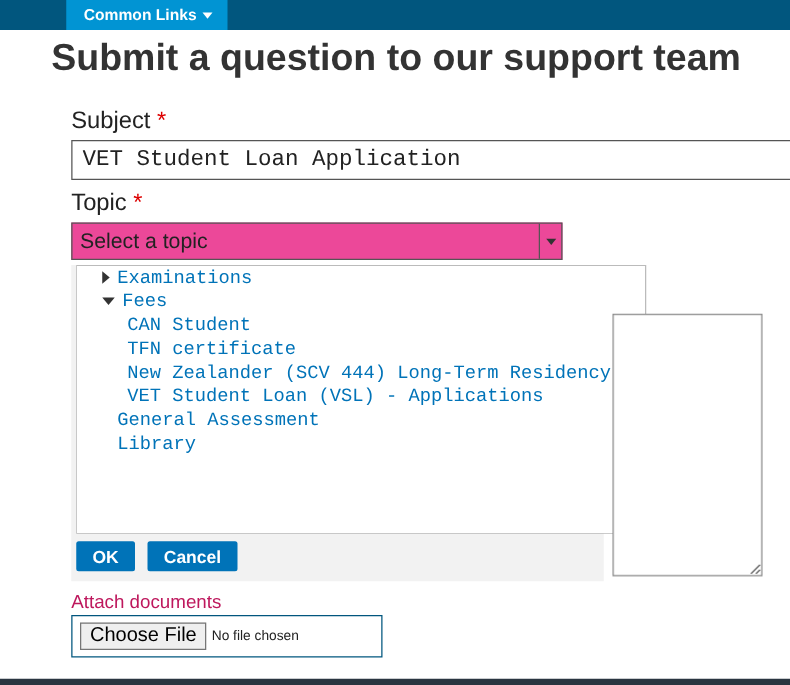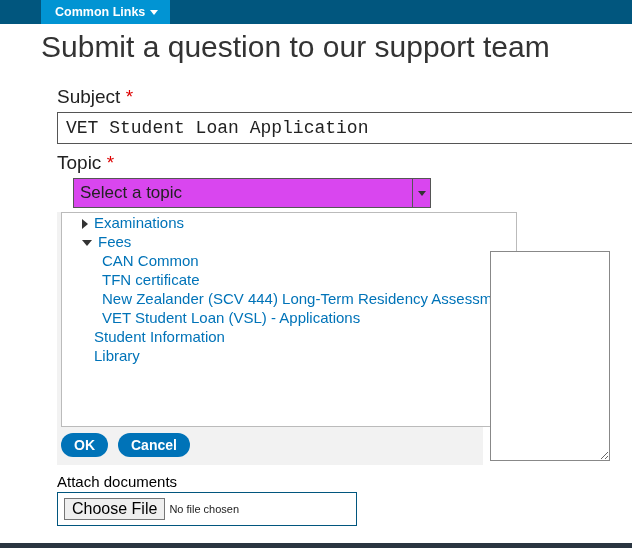--- a/index.html
+++ b/index.html
@@ -11,42 +11,42 @@
     overflow: hidden;
     position: relative;
   }
   .topbar {
     height: 24px;
     background: #01567e;
   }
   .common-links {
     position: absolute;
     top: 0;
-    left: 41px;
+    left: 53px;
     height: 24px;
     background: #0194d3;
     color: #fff;
     font-size: 12.5px;
     font-weight: 700;
     padding: 4px 12px 4px 14px;
     display: flex;
     align-items: center;
     gap: 5px;
     cursor: pointer;
   }
   .chevron-down {
     width: 0; height: 0;
     border-left: 4px solid transparent;
     border-right: 4px solid transparent;
     border-top: 5px solid #fff;
     margin-top: 1px;
   }
   .page-title {
     font-family: "Segoe UI Light", "Segoe UI", Arial, sans-serif;
-    font-weight: 400;
+    font-weight: 700;
     font-size: 30px;
     color: #333;
     margin: 6px 4px 0 41px;
   }
   .form-area {
     margin: 22px 0 0 57px;
   }
   .field-label {
     font-size: 19px;
     color: #222;
@@ -60,34 +60,33 @@
     border: 1px solid #555;
     font-size: 18px;
     font-family: Liberation Mono, monospace;
     font-weight: 300;
     padding: 2px 8px;
     color: #222;
     margin-bottom: 8px;
     display: block;
   }
   .topic-select {
-    width: 358px;
+    width: 393px;
     height: 30px;
     border: 1px solid #555;
     display: flex;
     align-items: center;
     justify-content: space-between;
     font-size: 17px;
     font-family: "Segoe UI Light","Segoe UI",Arial,sans-serif;
     font-weight: 300;
     color: #222;
     padding-left: 6px;
     cursor: pointer;
-    background: #d946ef;
-    margin-left: 16px;
+    background: #ec4899;
   }
   .topic-select .arrow-box {
     width: 18px;
     height: 100%;
     border-left: 1px solid #555;
     display: flex;
     align-items: center;
     justify-content: center;
   }
   .arrow-down-sm {
@@ -105,21 +104,21 @@
   }
   .tree-scroll {
     width: 456px;
     height: 215px;
     background: #fff;
     border: 1px solid #bbb;
     margin-left: 4px;
     overflow-y: auto;
     position: relative;
     font-size: 15px;
-    font-family: Liberation Sans, sans-serif;
+    font-family: Liberation Mono, monospace;
   }
   .tree-scroll::-webkit-scrollbar { width: 17px; }
   .tree-scroll::-webkit-scrollbar-track { background: #f1f1f1; border-left:1px solid #ddd; }
   .tree-scroll::-webkit-scrollbar-thumb { background: #c0c0c0; }
   .tree-content { padding: 0 4px 2px 4px; }
   .tree-item {
     color: #0073b8;
     padding: 1px 0 1px 0;
     cursor: pointer;
     white-space: nowrap;
@@ -128,31 +127,31 @@
   .lvl1 { padding-left: 16px; }
   .lvl2 { padding-left: 36px; }
   .caret-r, .caret-d {
     display:inline-block; width:0; height:0; margin-right:6px; vertical-align:middle;
   }
   .caret-r { border-top:5px solid transparent; border-bottom:5px solid transparent; border-left:6px solid #333; }
   .caret-d { border-left:5px solid transparent; border-right:5px solid transparent; border-top:6px solid #333; }
   .btn-row { margin: 6px 0 0 4px; display:flex; gap:10px; }
   .btn {
     background:#0073b8; color:#fff; border:none; font-weight:700;
-    font-size:14px; padding:4px 13px; border-radius:12px; cursor:pointer;
+    font-size:14px; padding:4px 13px; border-radius:2px; cursor:pointer;
     font-family:"Segoe UI",Arial,sans-serif;
   }
   .attach-label {
     font-size: 15px;
-    color:#000000;
+    color:#be185d;
     margin: 8px 0 2px 57px;
   }
   .file-outer {
     margin-left:57px;
-    width: 300px;
+    width: 249px;
     border:1px solid #01567e;
     padding:5px 6px;
     display:flex; align-items:center; gap:4px;
   }
   .choose-file-btn {
     border:1px solid #767676;
     background:#efefef;
     font-size:16px;
     padding:1px 7px;
     cursor:pointer;
@@ -206,25 +205,25 @@
       <span class="arrow-down-sm"></span>
     </span>
   </div>
 
   <div class="tree-wrap">
     <div class="tree-scroll">
       <div class="tree-content" id="tree-content">
           <div class="cutoff">Enrolments</div>
           <div class="tree-item lvl1"><span class="caret-r"></span><span>Examinations</span></div>
           <div class="tree-item lvl1"><span class="caret-d"></span><span>Fees</span></div>
-          <div class="tree-item lvl2"><span>CAN Common</span></div>
+          <div class="tree-item lvl2"><span>CAN Student</span></div>
           <div class="tree-item lvl2"><span>TFN certificate</span></div>
           <div class="tree-item lvl2"><span>New Zealander (SCV 444) Long-Term Residency Assessment</span></div>
           <div class="tree-item lvl2"><span>VET Student Loan (VSL) - Applications</span></div>
-          <div class="tree-item lvl1"><span style="display: inline-block; width: 12px;"></span><span>Student Information</span></div>
+          <div class="tree-item lvl1"><span style="display: inline-block; width: 12px;"></span><span>General Assessment</span></div>
           <div class="tree-item lvl1"><span style="display: inline-block; width: 12px;"></span><span>Library</span></div>
         </div>
     </div>
     <div class="btn-row">
       <button class="btn">OK</button>
       <button class="btn">Cancel</button>
     </div>
   </div>
 </div>
 

